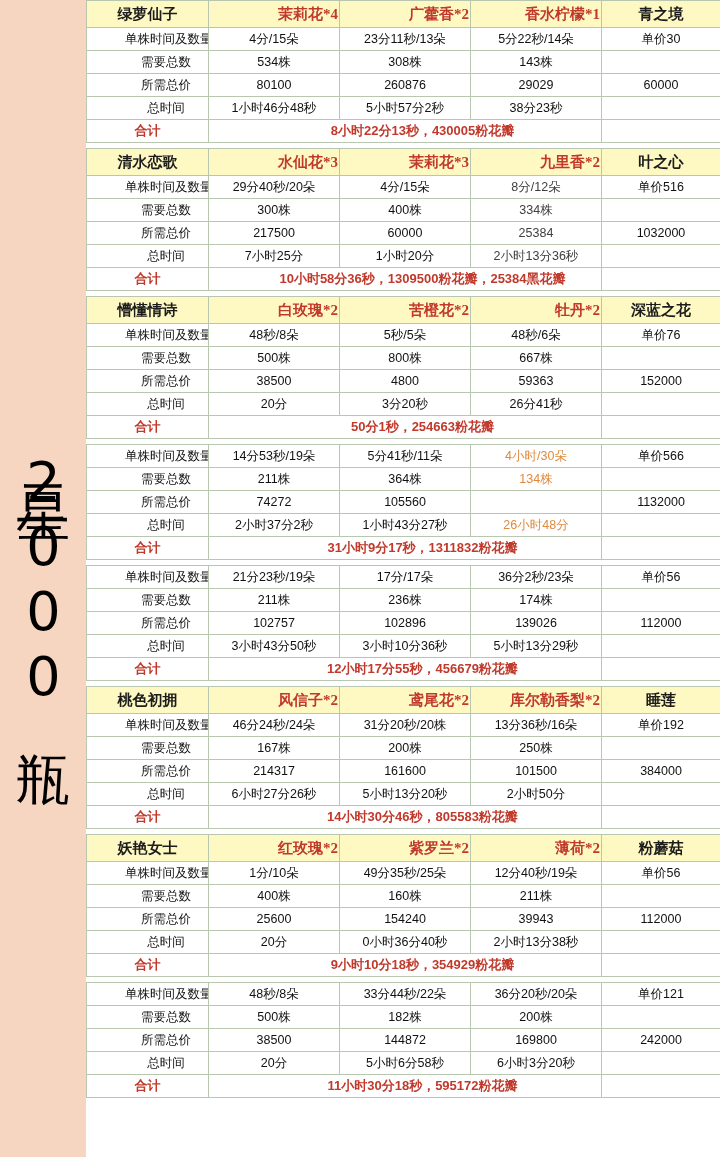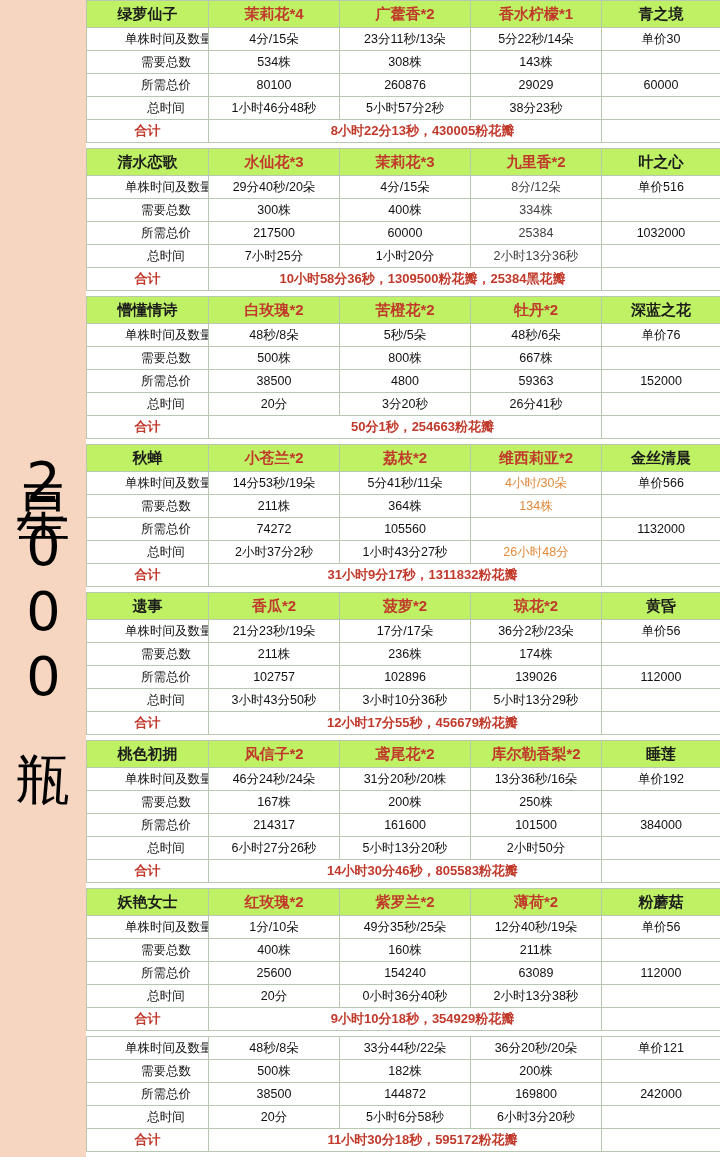--- a/index.html
+++ b/index.html
@@ -8,22 +8,22 @@
   #sidebar{width:86px;flex:0 0 86px;background:#f6d6c0;display:flex;align-items:center;justify-content:center;}
   #sidebar .vtext{writing-mode:vertical-rl;text-orientation:upright;font-size:54px;line-height:1.0;letter-spacing:2px;color:#000;font-family:"DejaVu Sans",sans-serif;font-weight:400;}
   #main{flex:1 1 auto;display:flex;flex-direction:column;background:#fff;}
   table{border-collapse:collapse;width:100%;table-layout:fixed;}
   col.c0{width:122px}
   col.c1{width:131px}
   col.c2{width:131px}
   col.c3{width:131px}
   col.c4{width:119px}
   td{border:1px solid #b9c7b0;font-size:12.5px;text-align:center;vertical-align:middle;height:22px;padding:0 1px;color:#111;overflow:hidden;white-space:nowrap;}
-  tr.head td{background:#bef264;font-weight:bold;font-size:15px;height:26px;}
-  tr.head td.plant{color:#c0392b;}
+  tr.head td{background:#fef9c3;font-weight:bold;font-size:15px;height:26px;font-family:Liberation Serif, serif;}
+  tr.head td.plant{color:#c0392b;text-align:right;}
   tr.head td.name{color:#1c1c1c;}
   td.rowlabel{text-align:center;font-size:12.5px;background:#fff;padding-left:38px;}
   tr.total td{font-size:13px;}
   td.totallabel{color:#c0392b;font-weight:bold;background:#fff;}
   td.totalval{color:#c0392b;font-weight:bold;padding-left:36px;}
   .purple{color:#404040;}
   .orange{color:#e08a3c;}
   .spacer td{border:none;height:5px;background:#fff;}
 </style>
 </head>
@@ -165,27 +165,20 @@
             <td></td>
           </tr>
           <tr class="total">
             <td class="totallabel">合计</td>
             <td class="totalval" colspan="3">50分1秒，254663粉花瓣</td>
             <td></td>
           </tr>
           <tr class="spacer">
             <td colspan="5"></td>
           </tr>
-          <tr class="head">
-            <td class="name">秋蝉</td>
-            <td class="plant">小苍兰*2</td>
-            <td class="plant">荔枝*2</td>
-            <td class="plant orange">维西莉亚*2</td>
-            <td class="name">金丝清晨</td>
-          </tr>
           <tr>
             <td class="rowlabel">单株时间及数量</td>
             <td>14分53秒/19朵</td>
             <td>5分41秒/11朵</td>
             <td class="orange">4小时/30朵</td>
             <td>单价566</td>
           </tr>
           <tr>
             <td class="rowlabel">需要总数</td>
             <td>211株</td>
@@ -207,27 +200,20 @@
             <td class="orange">26小时48分</td>
             <td></td>
           </tr>
           <tr class="total">
             <td class="totallabel">合计</td>
             <td class="totalval" colspan="3">31小时9分17秒，1311832粉花瓣</td>
             <td></td>
           </tr>
           <tr class="spacer">
             <td colspan="5"></td>
-          </tr>
-          <tr class="head">
-            <td class="name">遗事</td>
-            <td class="plant">香瓜*2</td>
-            <td class="plant">菠萝*2</td>
-            <td class="plant">琼花*2</td>
-            <td class="name">黄昏</td>
           </tr>
           <tr>
             <td class="rowlabel">单株时间及数量</td>
             <td>21分23秒/19朵</td>
             <td>17分/17朵</td>
             <td>36分2秒/23朵</td>
             <td>单价56</td>
           </tr>
           <tr>
             <td class="rowlabel">需要总数</td>
@@ -319,21 +305,21 @@
             <td class="rowlabel">需要总数</td>
             <td>400株</td>
             <td>160株</td>
             <td>211株</td>
             <td></td>
           </tr>
           <tr>
             <td class="rowlabel">所需总价</td>
             <td>25600</td>
             <td>154240</td>
-            <td>63089</td>
+            <td>39943</td>
             <td>112000</td>
           </tr>
           <tr>
             <td class="rowlabel">总时间</td>
             <td>20分</td>
             <td>0小时36分40秒</td>
             <td>2小时13分38秒</td>
             <td></td>
           </tr>
           <tr class="total">

